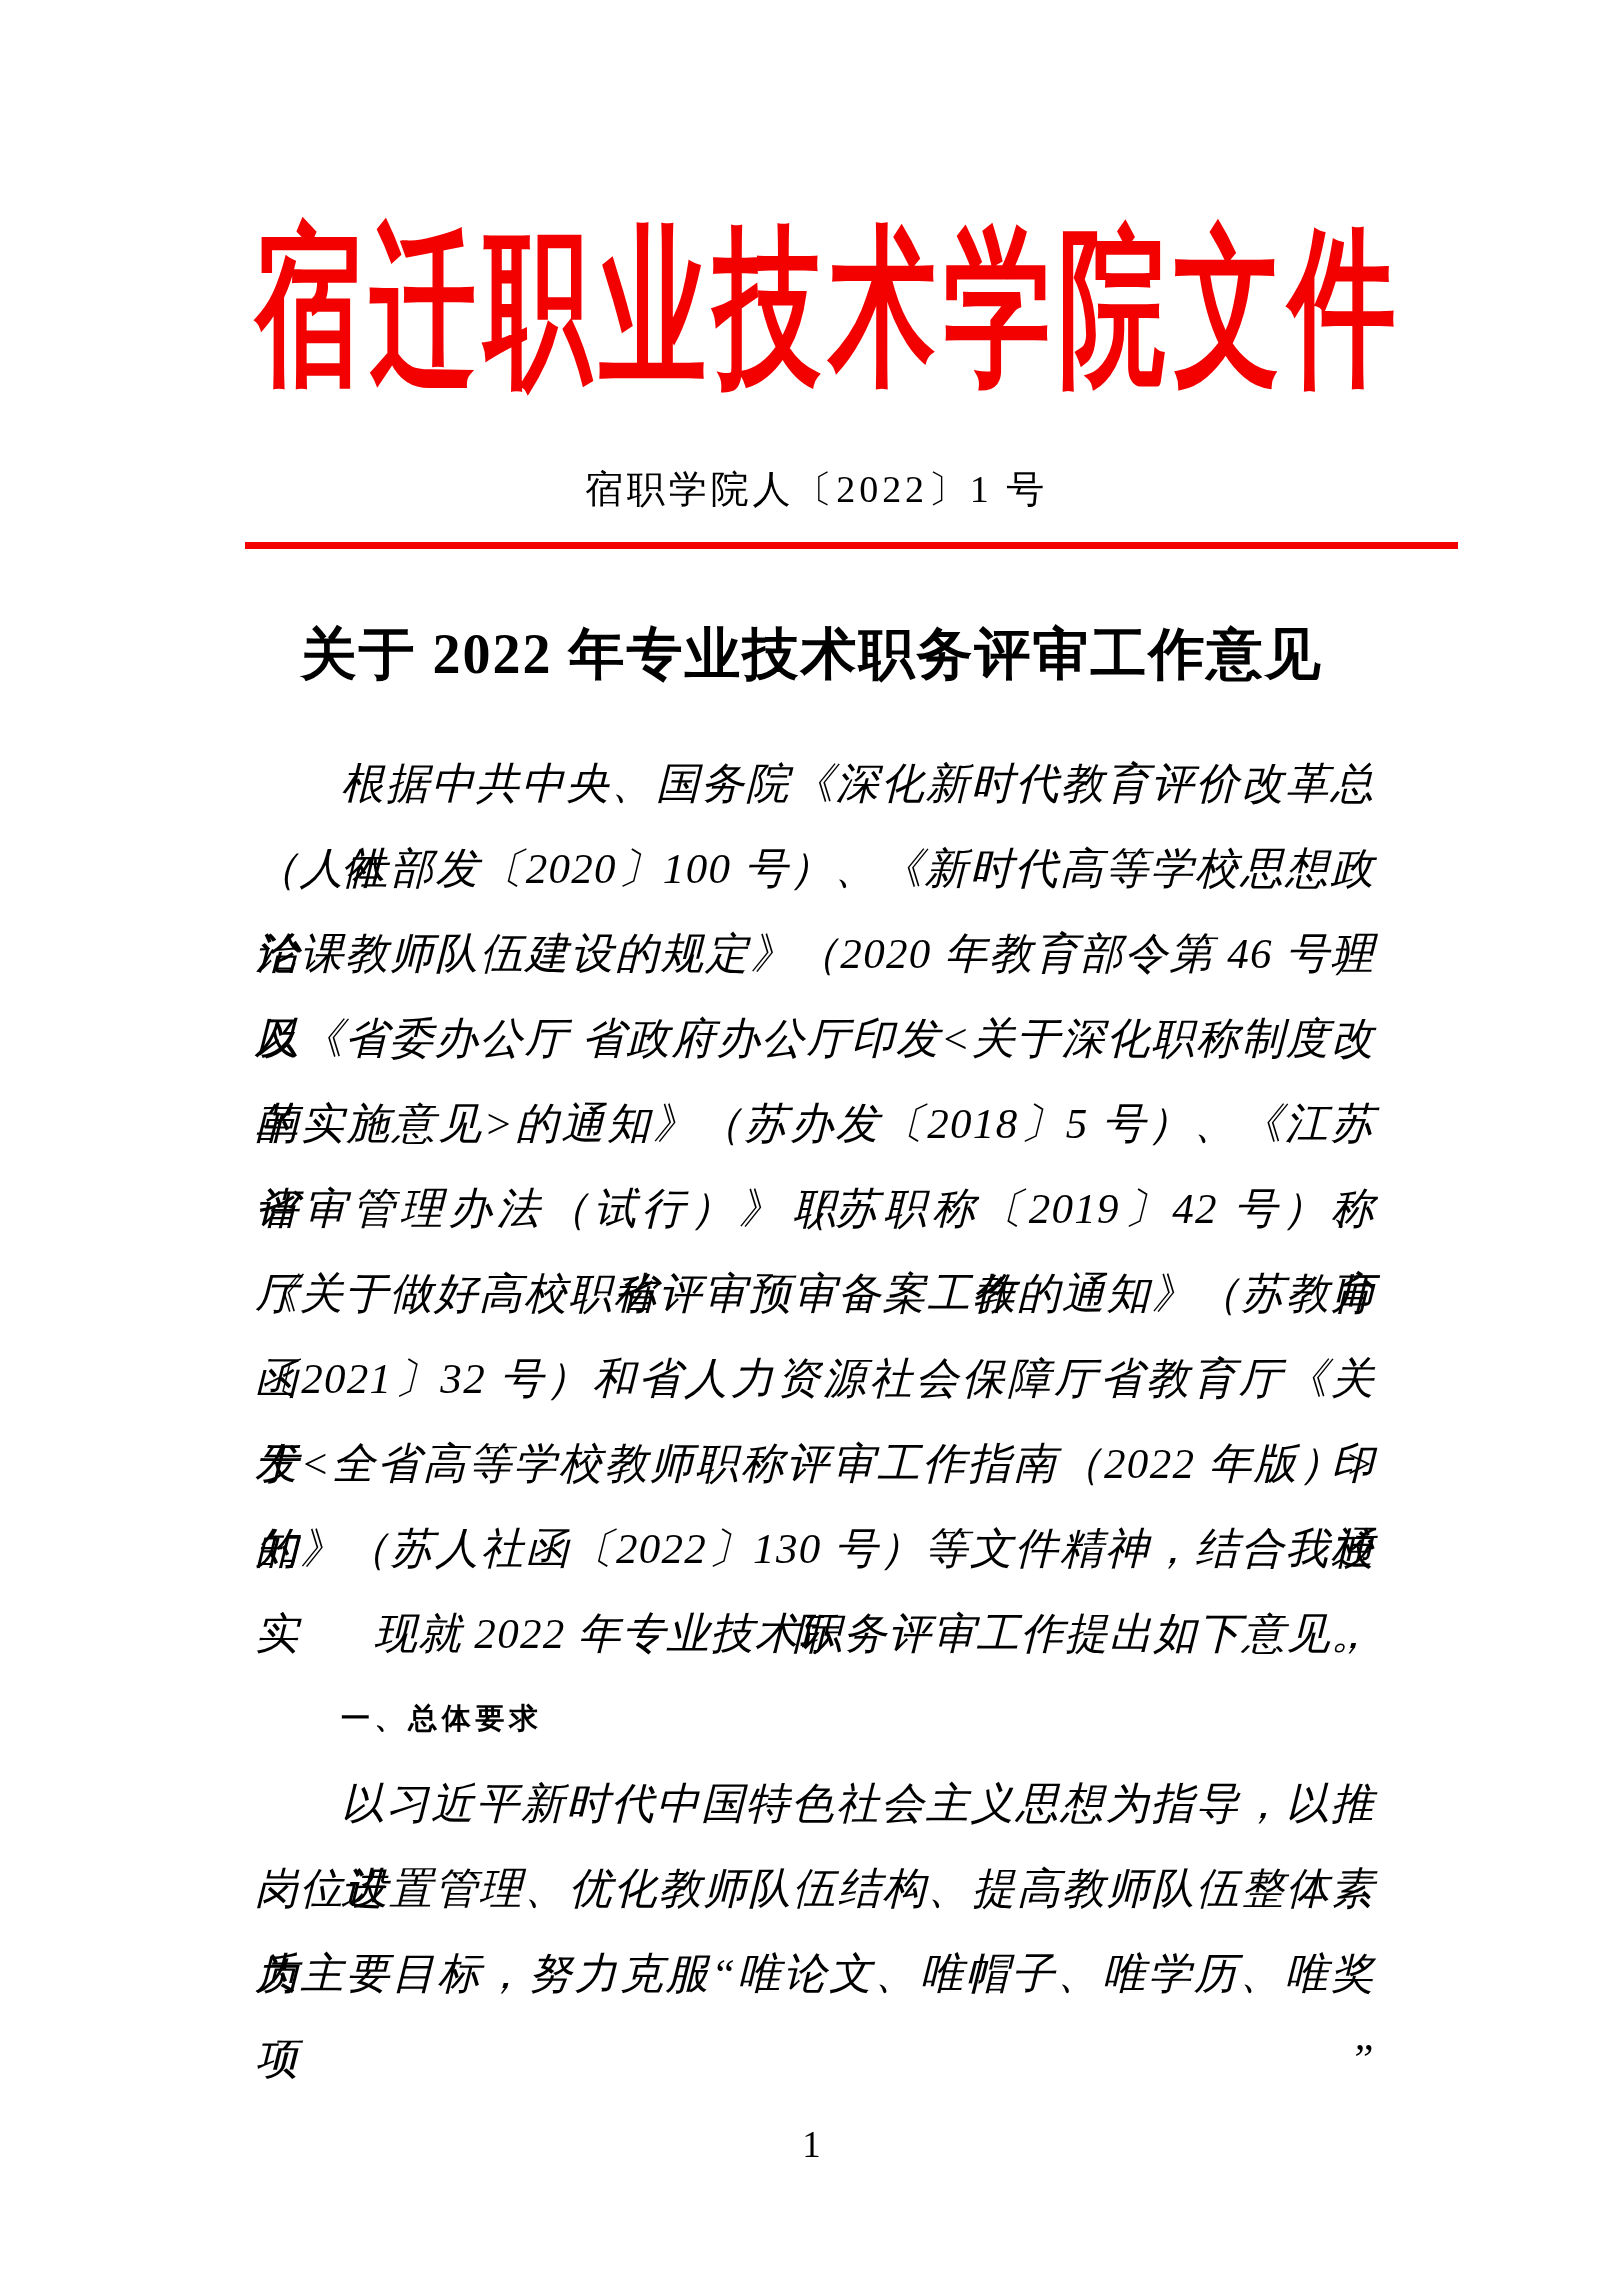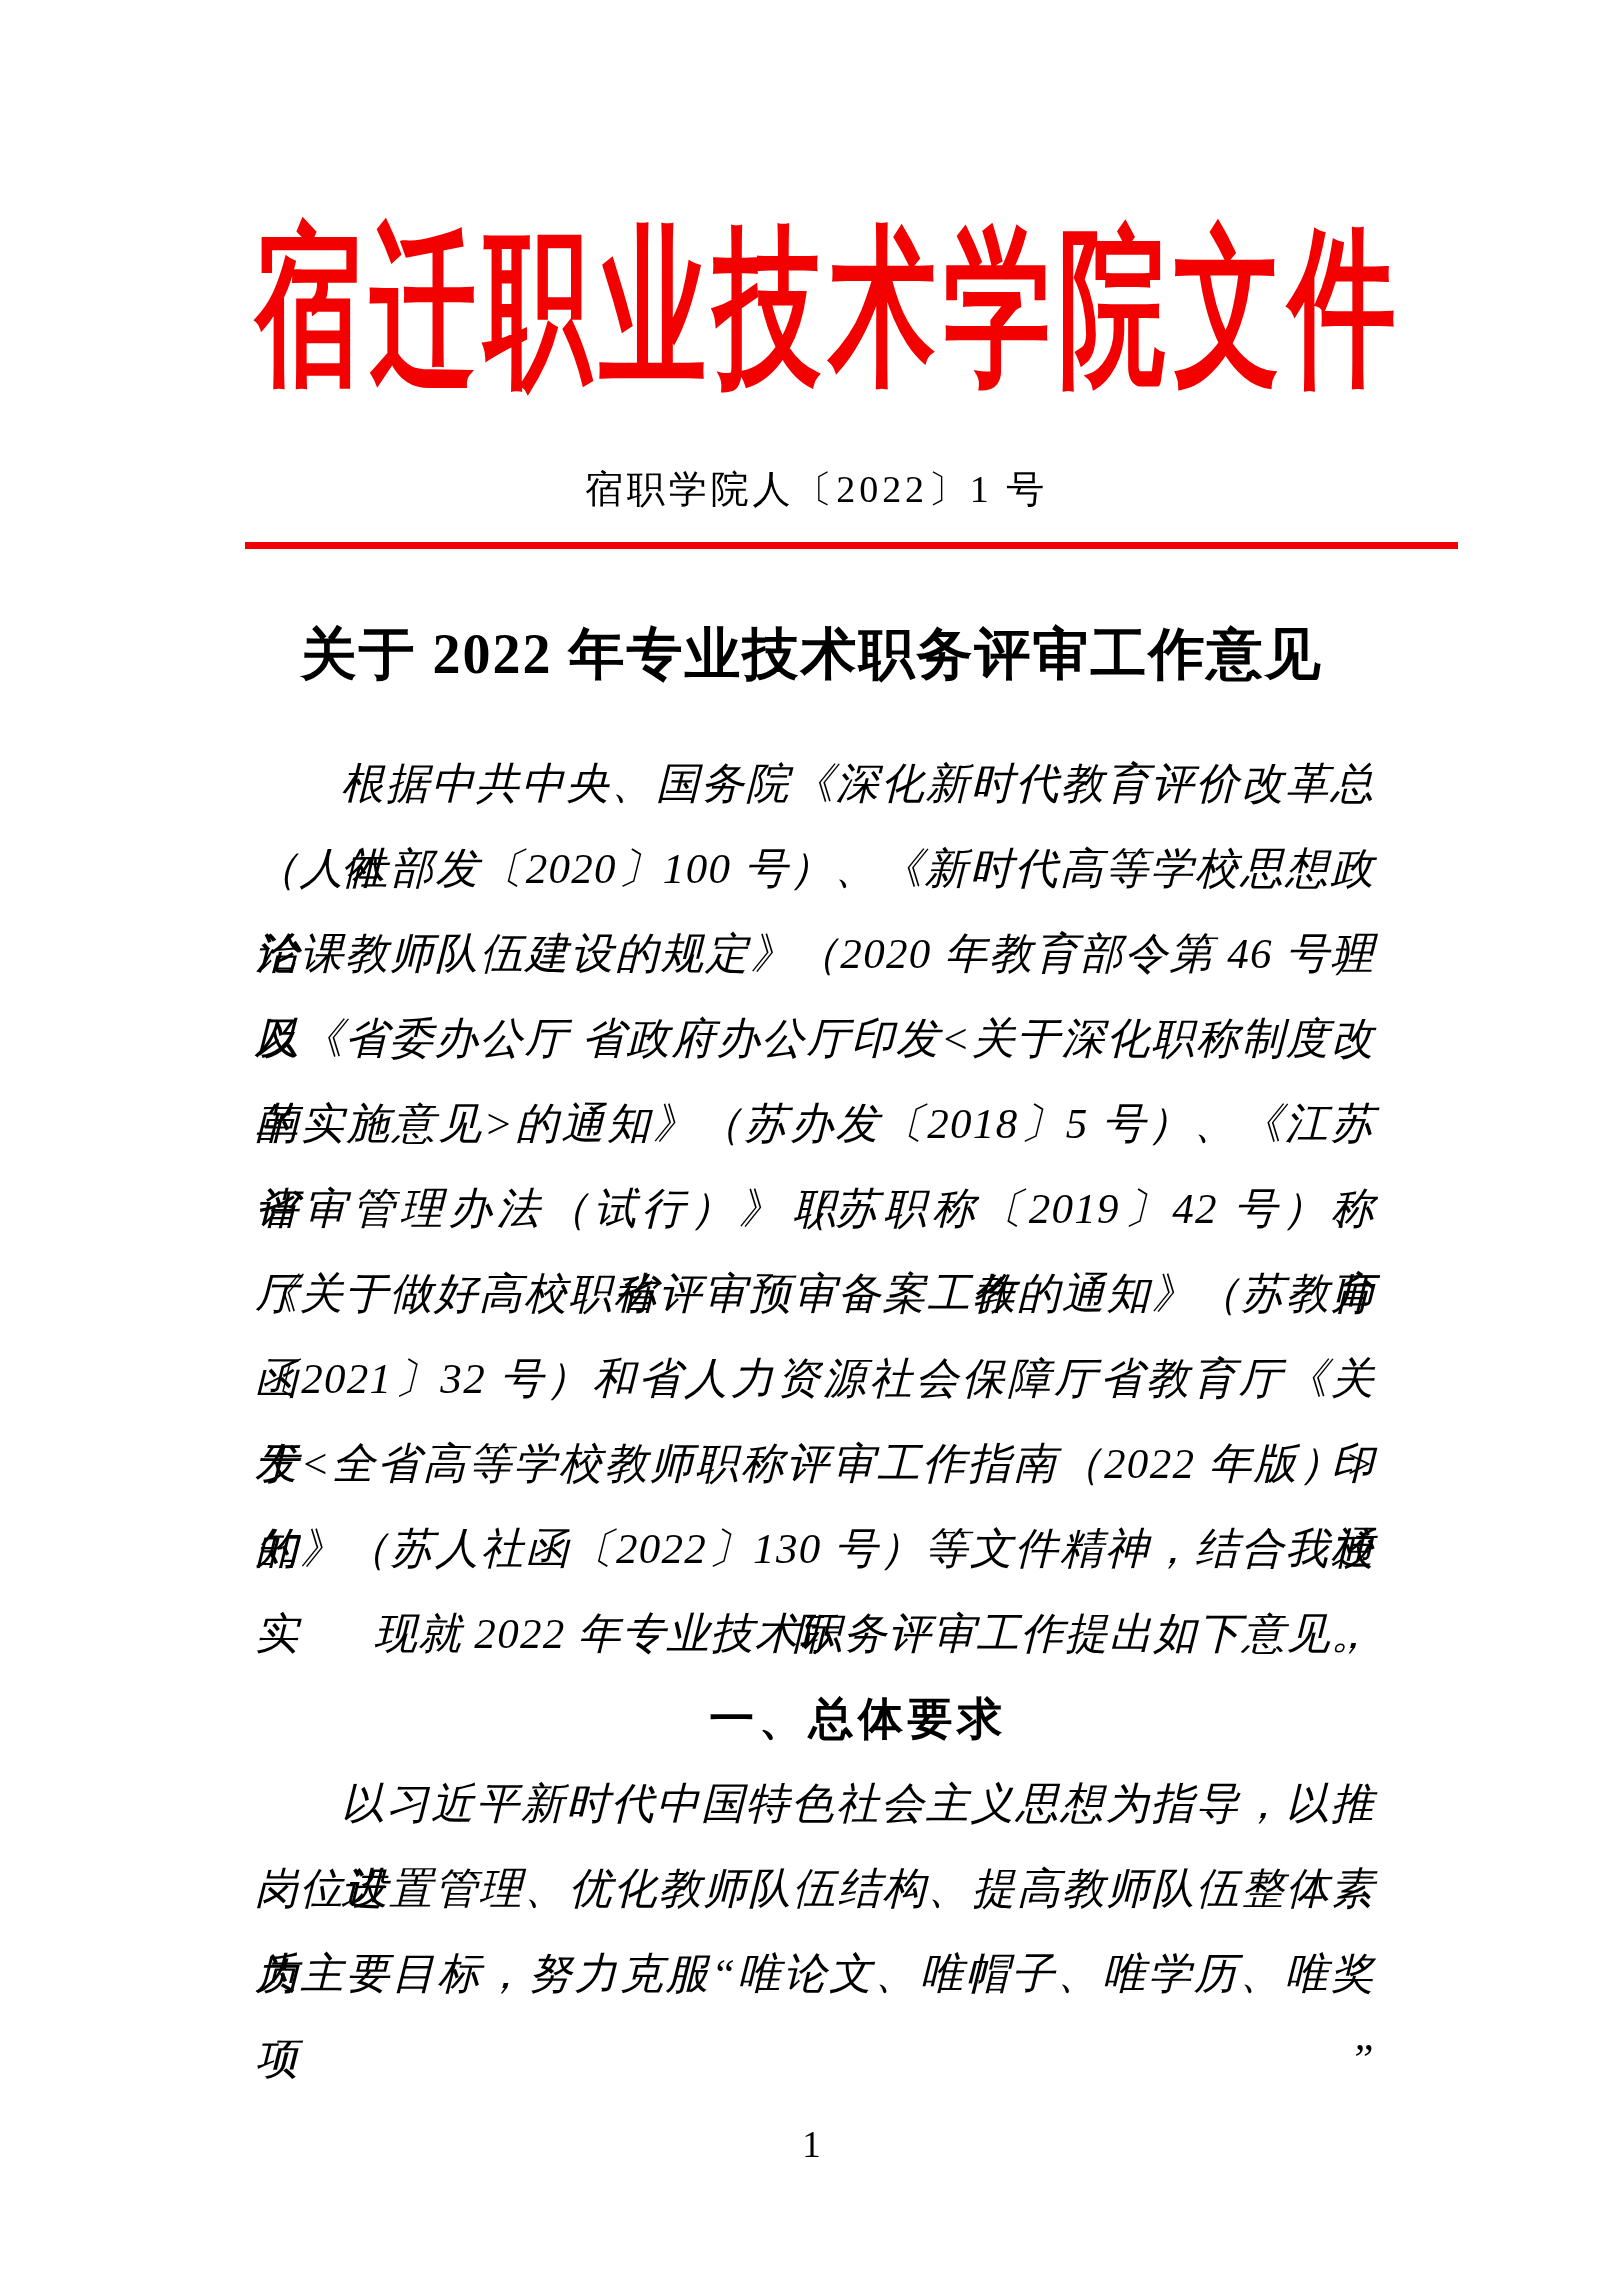--- a/index.html
+++ b/index.html
@@ -90,23 +90,23 @@
   .line.justify {
     text-align: justify;
     text-align-last: justify;
   }
   .line.plain { text-align: right; }
   .line.indent { padding-left: 86px; }
   .line.heading {
     font-style: normal;
     font-weight: bold;
     font-family: "Liberation Sans", "DejaVu Sans", sans-serif;
-    font-size: 45px;
+    font-size: 29px;
     letter-spacing: 4.6px;
-    text-align: center;
+    text-align: left;
   }
 
   
   .page-number {
     position: absolute;
     top: 2119px; left: 0; right: 0;
     text-align: center;
     font-size: 37px;
     line-height: 52px;
   }

